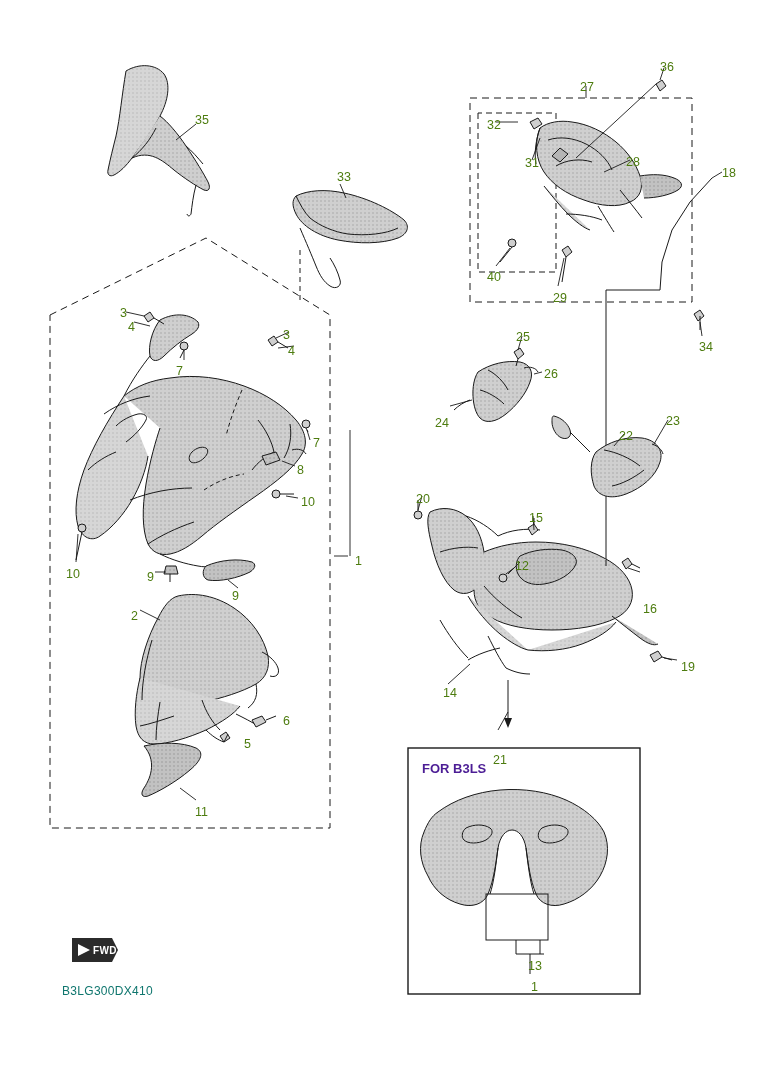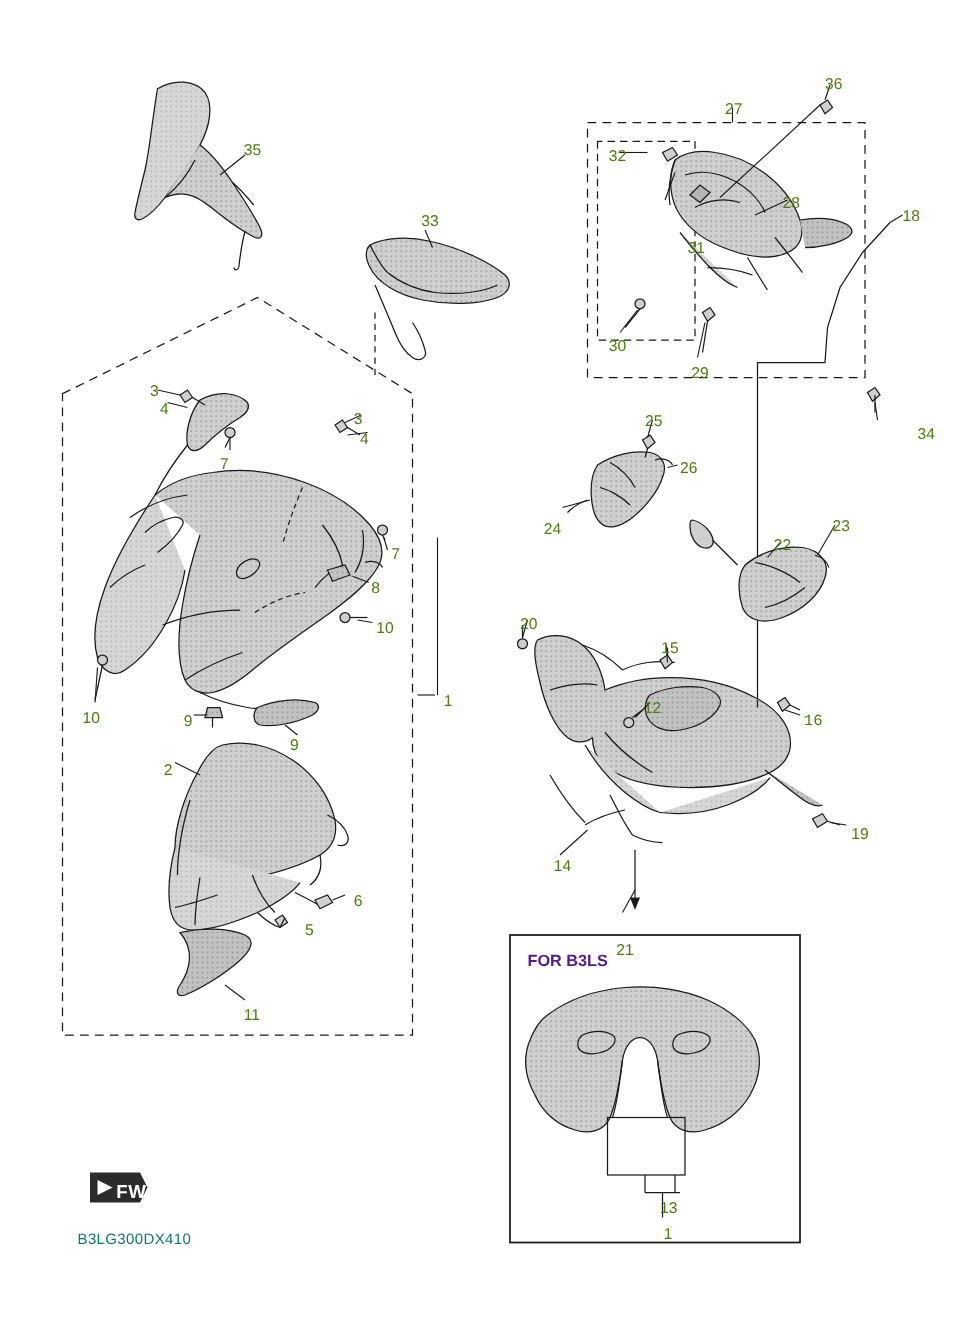--- a/index.html
+++ b/index.html
@@ -3,21 +3,21 @@
 <meta charset="utf-8">
 <style>
   html,body{margin:0;padding:0;background:#ffffff;}
   body{width:771px;height:1065px;position:relative;overflow:hidden;
        font-family:"Liberation Sans", sans-serif;color:#111;}
   #sheet{position:absolute;left:0;top:0;width:771px;height:1065px;}
   svg.layer{position:absolute;left:0;top:0;width:771px;height:1065px;}
   .callout{position:absolute;font-size:12.5px;color:#4d7c0f;white-space:nowrap;}
   .partnum{position:absolute;font-size:12px;letter-spacing:.3px;color:#0f766e;}
   .boxlabel{position:absolute;font-size:13px;font-weight:bold;color:#4c1d95;}
-  .fwdtext{position:absolute;font-size:15px;font-weight:bold;color:#ffffff;letter-spacing:.4px;}
+  .fwdtext{position:absolute;font-size:10px;font-weight:bold;color:#ffffff;letter-spacing:.4px;}
 </style>
 </head>
 <body>
 
 <div id="sheet">
 
   <svg class="layer" viewBox="0 0 771 1065">
     <defs>
       <pattern id="dots" width="4" height="4" patternUnits="userSpaceOnUse">
         <rect width="4" height="4" fill="#d6d6d6"></rect>
@@ -331,39 +331,39 @@
   <div class="callout" style="left:297px;top:463px;">8</div>
   <div class="callout" style="left:147px;top:570px;">9</div>
   <div class="callout" style="left:301px;top:495px;">10</div>
   <div class="callout" style="left:66px;top:567px;">10</div>
   <div class="callout" style="left:195px;top:805px;">11</div>
   <div class="callout" style="left:232px;top:589px;">9</div>
   <div class="callout" style="left:528px;top:959px;">13</div>
   <div class="callout" style="left:531px;top:980px;">1</div>
   <div class="callout" style="left:443px;top:686px;">14</div>
   <div class="callout" style="left:529px;top:511px;">15</div>
-  <div class="callout" style="left:643px;top:570px;font-family:Liberation Mono, monospace;">16</div>
+  <div class="callout" style="left:643px;top:602px;">16</div>
   <div class="callout" style="left:515px;top:559px;">12</div>
   <div class="callout" style="left:722px;top:166px;">18</div>
   <div class="callout" style="left:681px;top:660px;">19</div>
   <div class="callout" style="left:416px;top:492px;">20</div>
   <div class="callout" style="left:493px;top:753px;">21</div>
   <div class="callout" style="left:619px;top:429px;">22</div>
   <div class="callout" style="left:666px;top:414px;">23</div>
   <div class="callout" style="left:435px;top:416px;">24</div>
   <div class="callout" style="left:516px;top:330px;">25</div>
   <div class="callout" style="left:544px;top:367px;">26</div>
   <div class="callout" style="left:580px;top:80px;">27</div>
   <div class="callout" style="left:626px;top:155px;">28</div>
   <div class="callout" style="left:553px;top:291px;">29</div>
-  <div class="callout" style="left:487px;top:270px;">30</div>
-  <div class="callout" style="left:550px;top:156px;margin-top:35px;">31</div>
+  <div class="callout" style="left:487px;top:270px;">40</div>
+  <div class="callout" style="left:525px;top:156px;">31</div>
   <div class="callout" style="left:487px;top:118px;">32</div>
   <div class="callout" style="left:337px;top:170px;">33</div>
-  <div class="callout" style="left:734px;top:340px;">34</div>
+  <div class="callout" style="left:699px;top:340px;">34</div>
   <div class="callout" style="left:195px;top:113px;">35</div>
   <div class="callout" style="left:660px;top:60px;">36</div>
 
   <div class="boxlabel" style="left:422px;top:761px;">FOR B3LS</div>
   <div class="partnum" style="left:62px;top:984px;">B3LG300DX410</div>
   <div class="fwdtext" style="left:93px;top:945px;">FWD</div>
 
 </div>
 
 </body></html>

